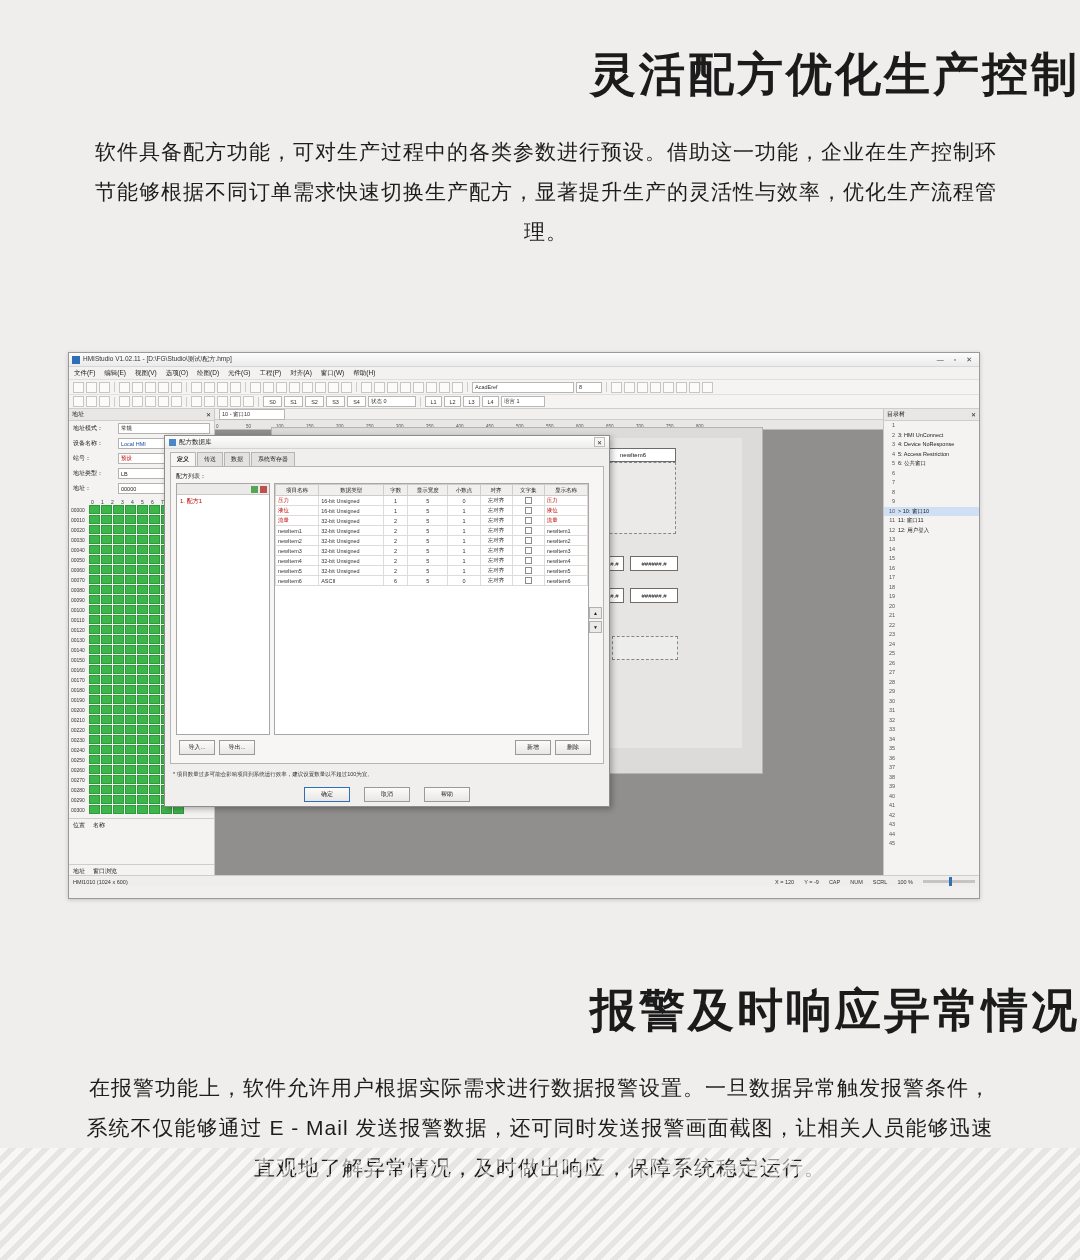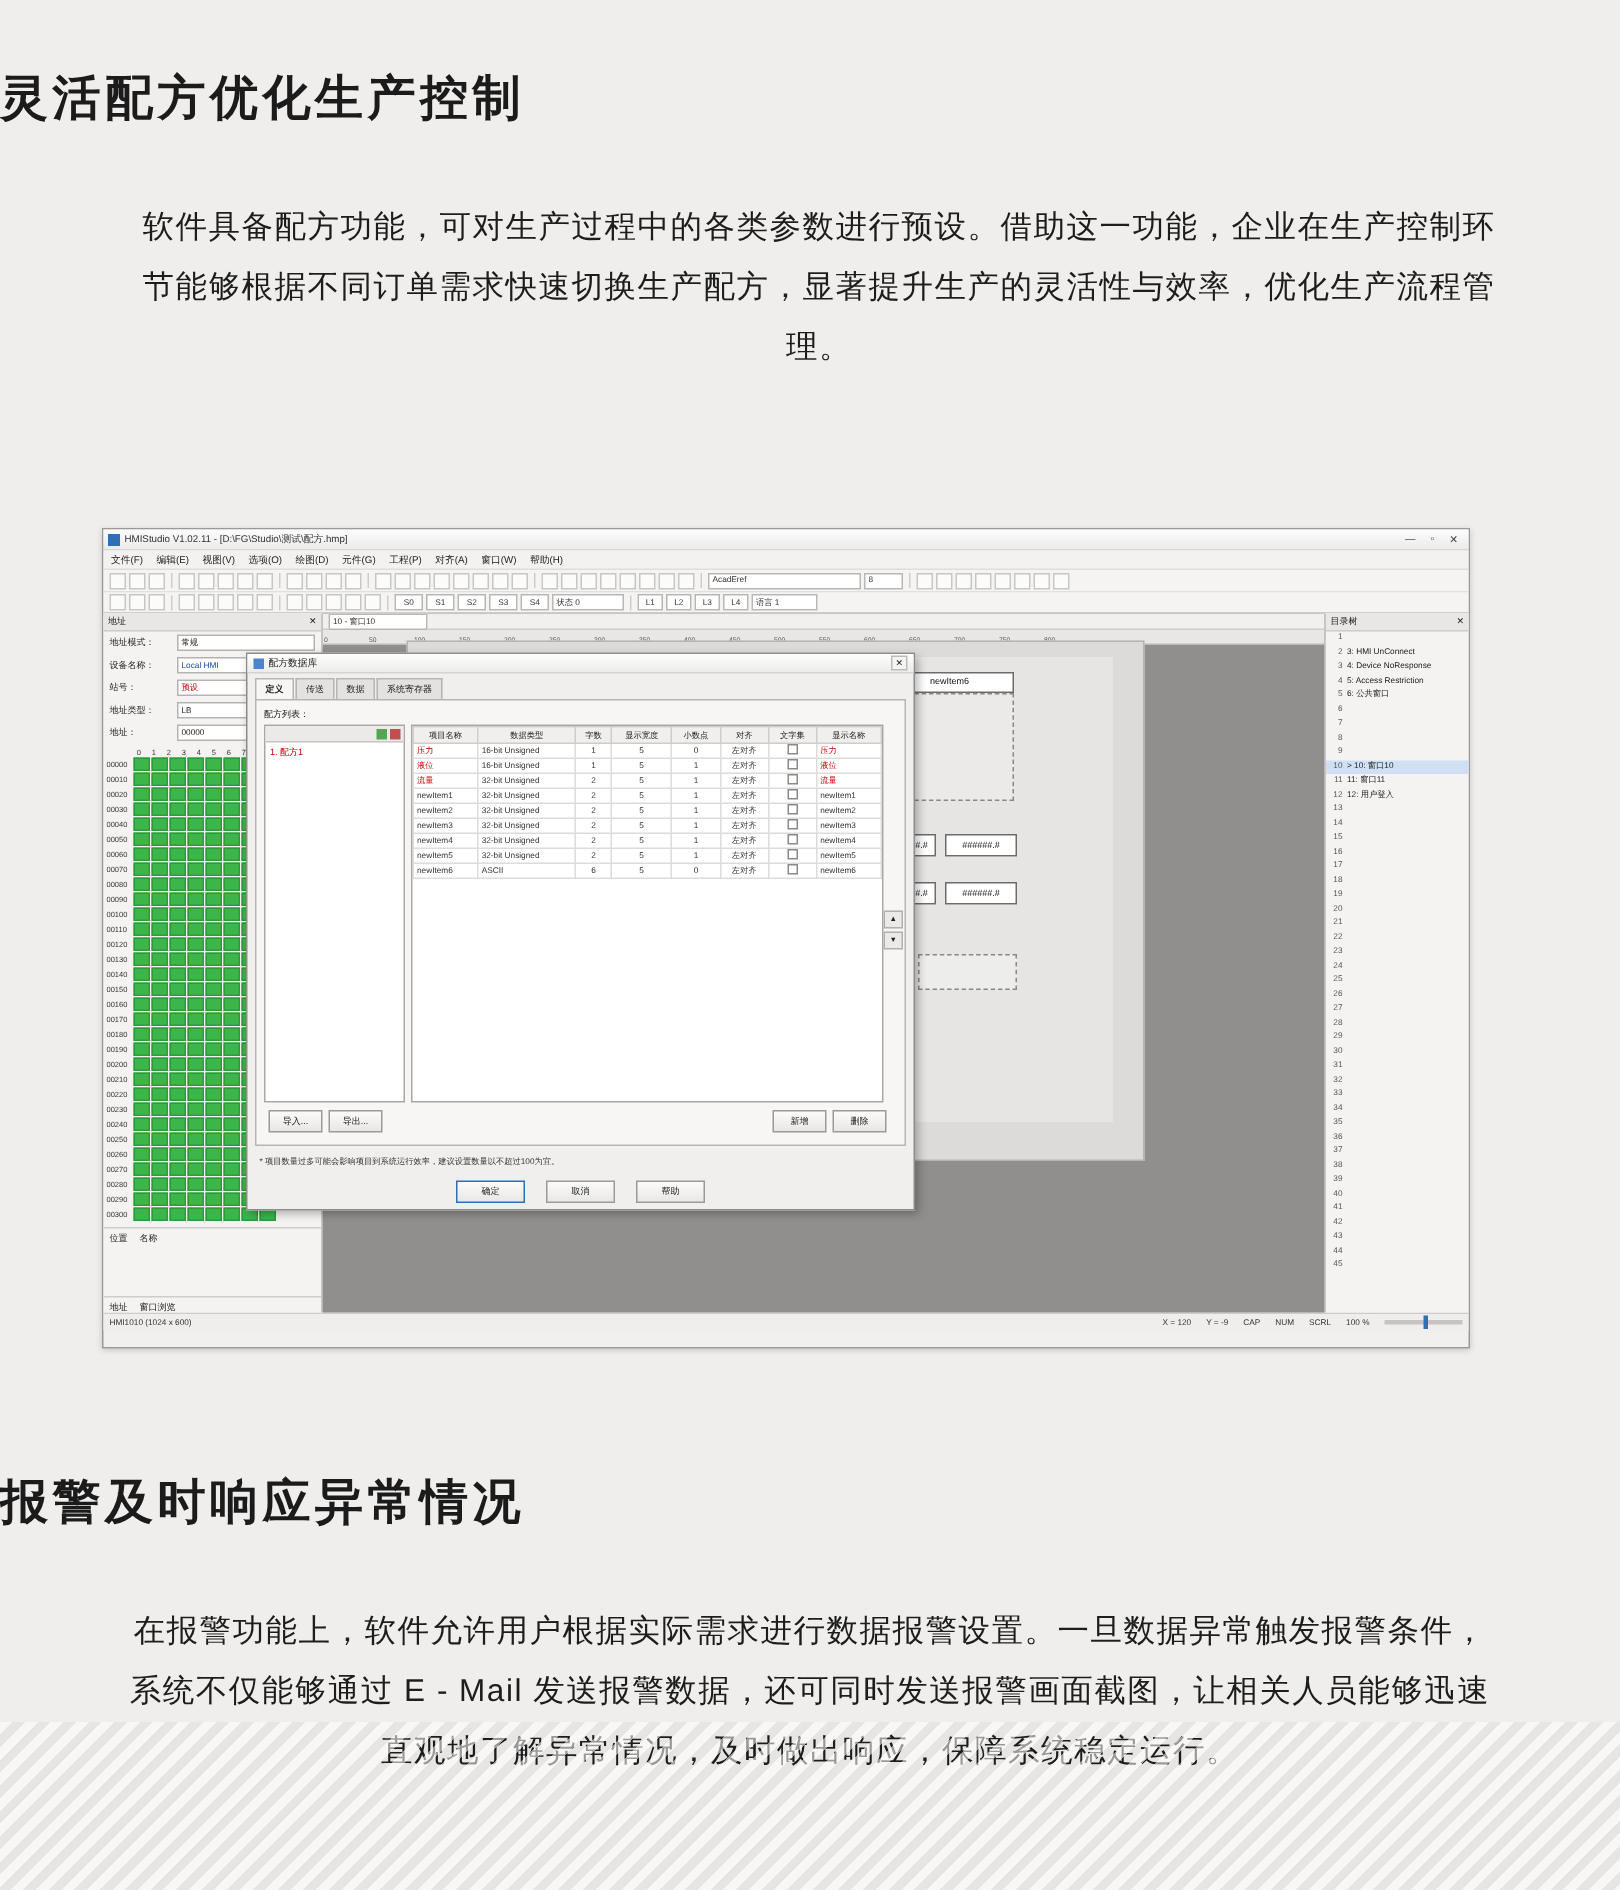--- a/index.html
+++ b/index.html
@@ -4,22 +4,22 @@
 <style>
   html,body{margin:0;padding:0;}
   body{
     width:1080px;height:1260px;
     background:#efeeec;
     font-family:"Liberation Sans","DejaVu Sans",sans-serif;
     overflow:hidden;
     position:relative;
   }
   .section-title{
-    text-align:left;
-    font-size:32px;
+    text-align:right;
+    font-size:46px;
     font-weight:bold;
     color:#1b1b1b;
     letter-spacing:3px;
     font-family:"DejaVu Sans","Liberation Sans",sans-serif;
   }
   .section-para{
     margin:0 auto;
     width:910px;
     text-align:center;
     font-size:21px;

